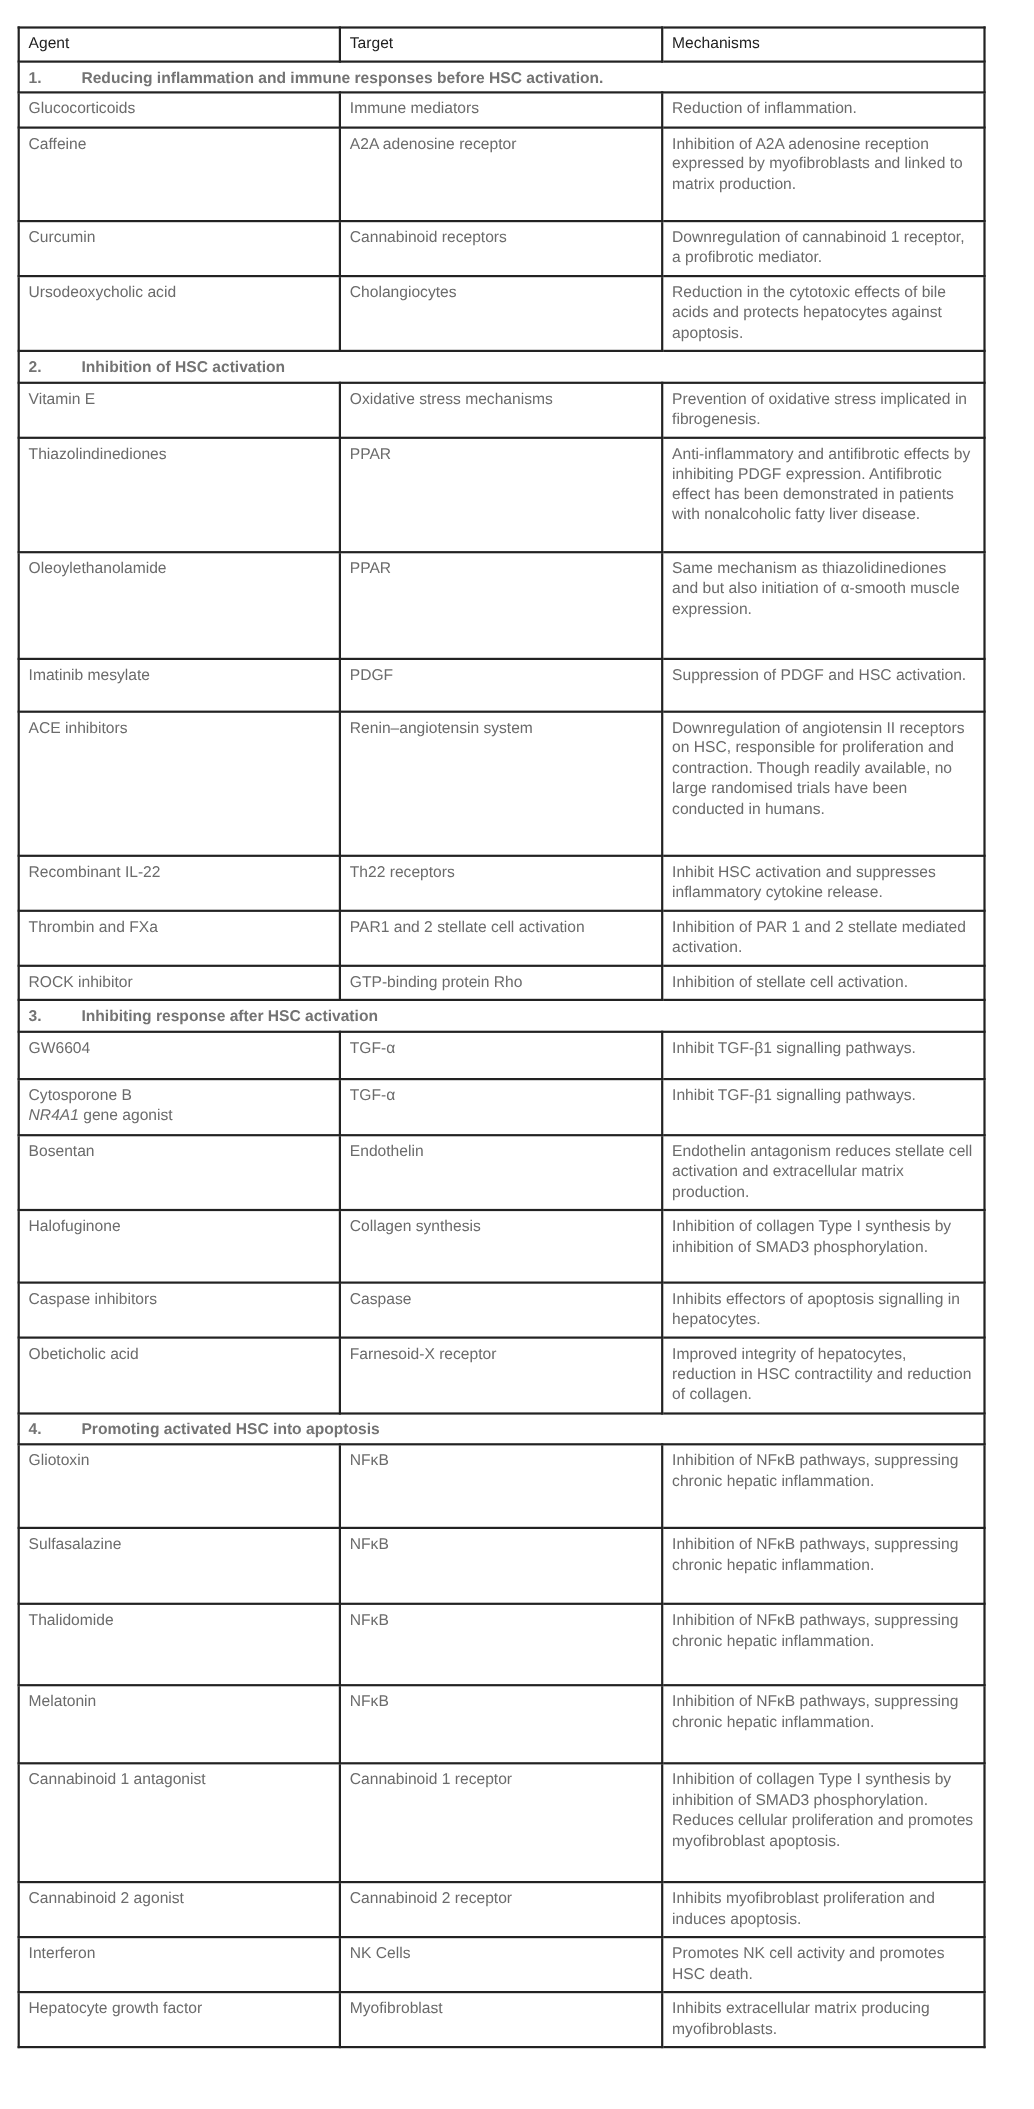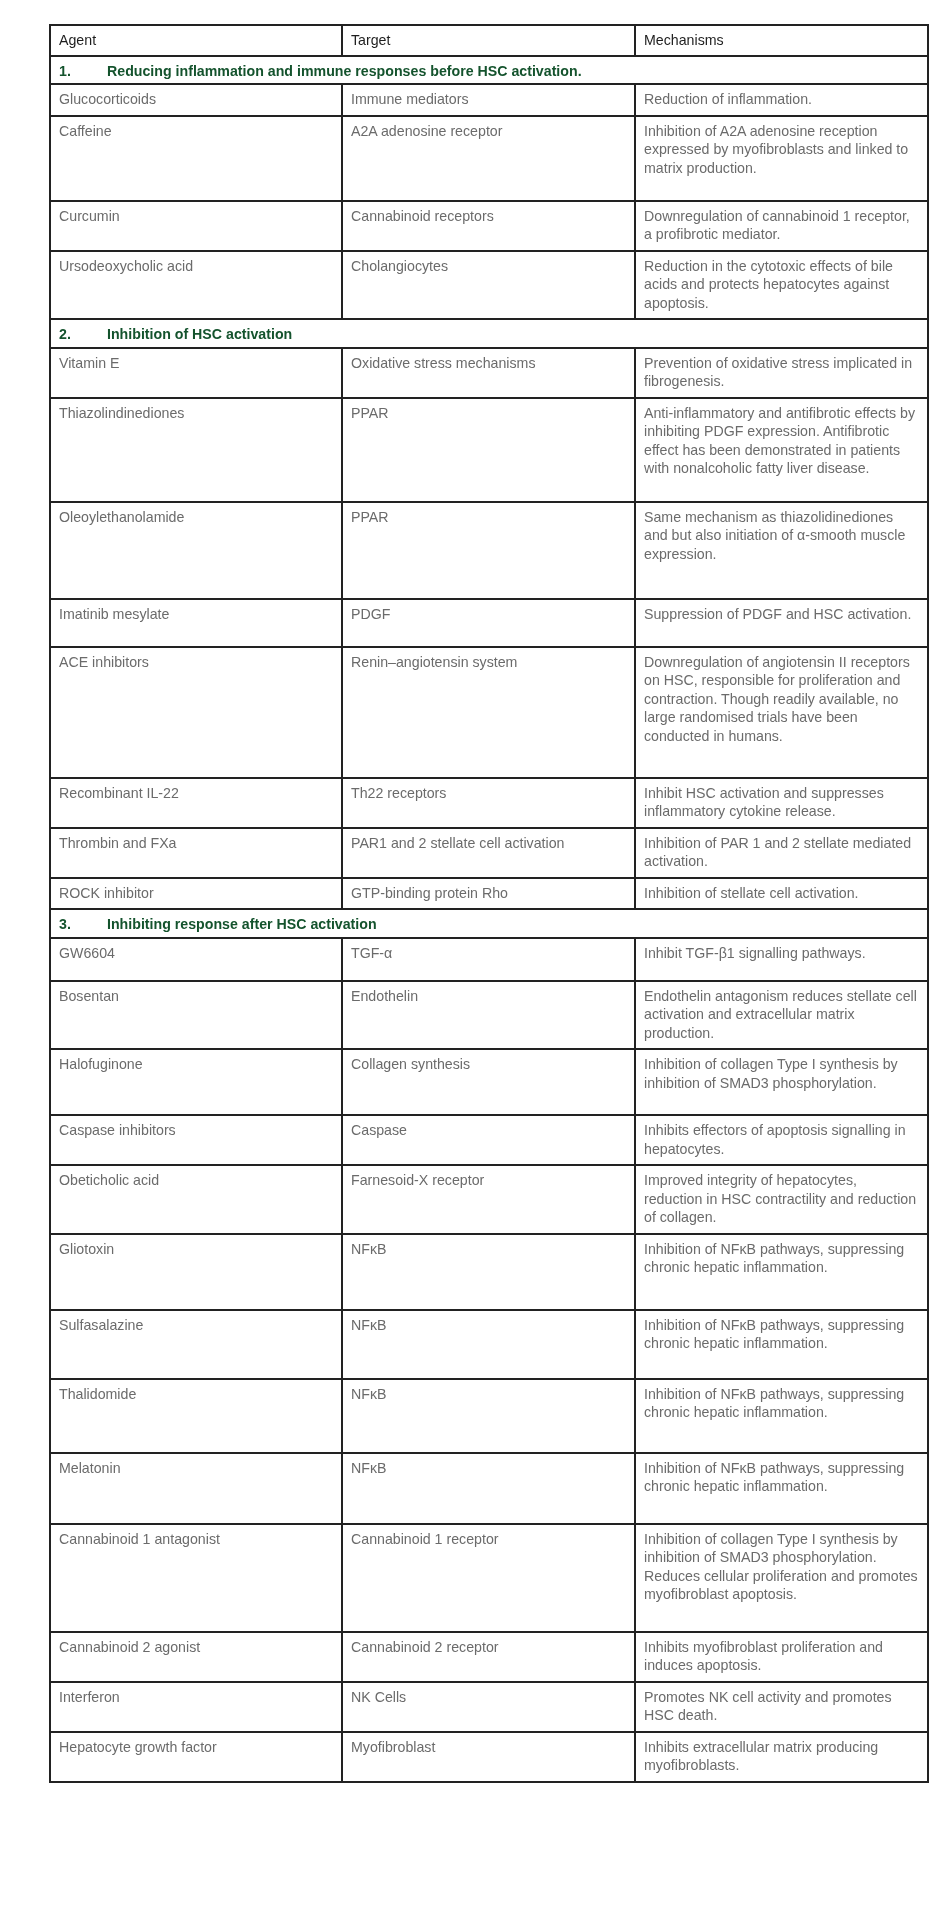--- a/index.html
+++ b/index.html
@@ -1,37 +1,37 @@
 <!DOCTYPE html>
 <html><head>
 <meta charset="utf-8">
 <style>
   html, body { margin: 0; padding: 0; background: #ffffff; }
   body { width: 940px; height: 1917px; position: relative; overflow: hidden;
          font-family: "Liberation Sans", "DejaVu Sans", sans-serif; }
   #tbl {
-    position: absolute; left: 49px; top: 24px; width: 878px;
+    position: absolute; left: 16px; top: 24px; width: 878px;
     border-collapse: collapse; table-layout: fixed;
     border: 2px solid #8b5cf6;
   }
   #tbl col.c1 { width: 292px; }
   #tbl col.c2 { width: 293px; }
   #tbl col.c3 { width: 293px; }
   #tbl td, #tbl th {
     border: 2px solid #222;
     vertical-align: top;
     text-align: left;
     padding: 5px 8px 6px 8px;
     font-size: 14.2px;
     line-height: 18.5px;
     color: #6b6b6b;
     font-weight: normal;
   }
   #tbl thead th { color: #1e1e1e; font-weight: normal; height: 16px; padding-top: 5px; padding-bottom: 5px; }
-  #tbl td.section { color: #14532d; font-weight: bold; padding-top: 5px; padding-bottom: 3px; }
+  #tbl td.section { color: #737373; font-weight: bold; padding-top: 5px; padding-bottom: 3px; }
   #tbl td.section .num { display: inline-block; width: 48px; }
   #tbl td.target-justify { text-align: justify; }
   .line { display: block; }
   .ital { font-style: italic; }
 </style>
 </head>
 <body>
 
 <table id="tbl">
   <colgroup>
@@ -140,20 +140,28 @@
       <tr>
         <td class="section" colspan="3"><span class="num">3.</span><span>Inhibiting response after HSC activation</span></td>
       </tr>
       <tr style="height: 43px;">
         <td>
           <span class="line">GW6604</span>
         </td>
         <td>TGF-α</td>
         <td>Inhibit TGF-β1 signalling pathways.</td>
       </tr>
+      <tr style="height: 51px;">
+        <td>
+          <span class="line">Cytosporone B</span>
+          <span class="line"><span class="ital">NR4A1</span><span> gene agonist</span></span>
+        </td>
+        <td>TGF-α</td>
+        <td>Inhibit TGF-β1 signalling pathways.</td>
+      </tr>
       <tr style="height: 68px;">
         <td>
           <span class="line">Bosentan</span>
         </td>
         <td>Endothelin</td>
         <td>Endothelin antagonism reduces stellate cell activation and extracellular matrix production.</td>
       </tr>
       <tr style="height: 66px;">
         <td>
           <span class="line">Halofuginone</span>
@@ -167,20 +175,23 @@
         </td>
         <td>Caspase</td>
         <td>Inhibits effectors of apoptosis signalling in hepatocytes.</td>
       </tr>
       <tr style="height: 64px;">
         <td>
           <span class="line">Obeticholic acid</span>
         </td>
         <td>Farnesoid-X receptor</td>
         <td>Improved integrity of hepatocytes, reduction in HSC contractility and reduction of collagen.</td>
+      </tr>
+      <tr>
+        <td class="section" colspan="3"><span class="num">4.</span><span>Promoting activated HSC into apoptosis</span></td>
       </tr>
       <tr style="height: 76px;">
         <td>
           <span class="line">Gliotoxin</span>
         </td>
         <td>NFκB</td>
         <td>Inhibition of NFκB pathways, suppressing chronic hepatic inflammation.</td>
       </tr>
       <tr style="height: 69px;">
         <td>

